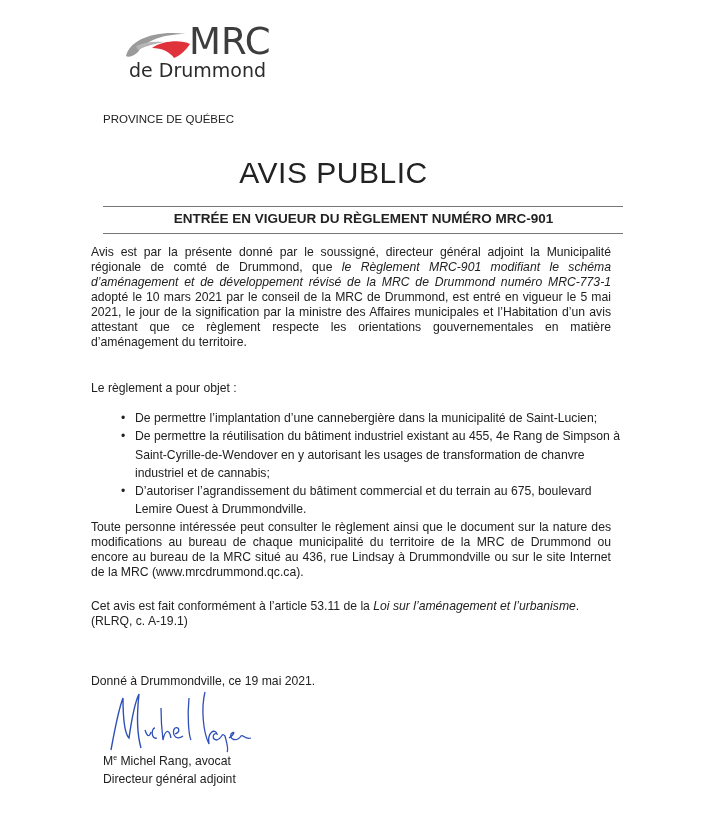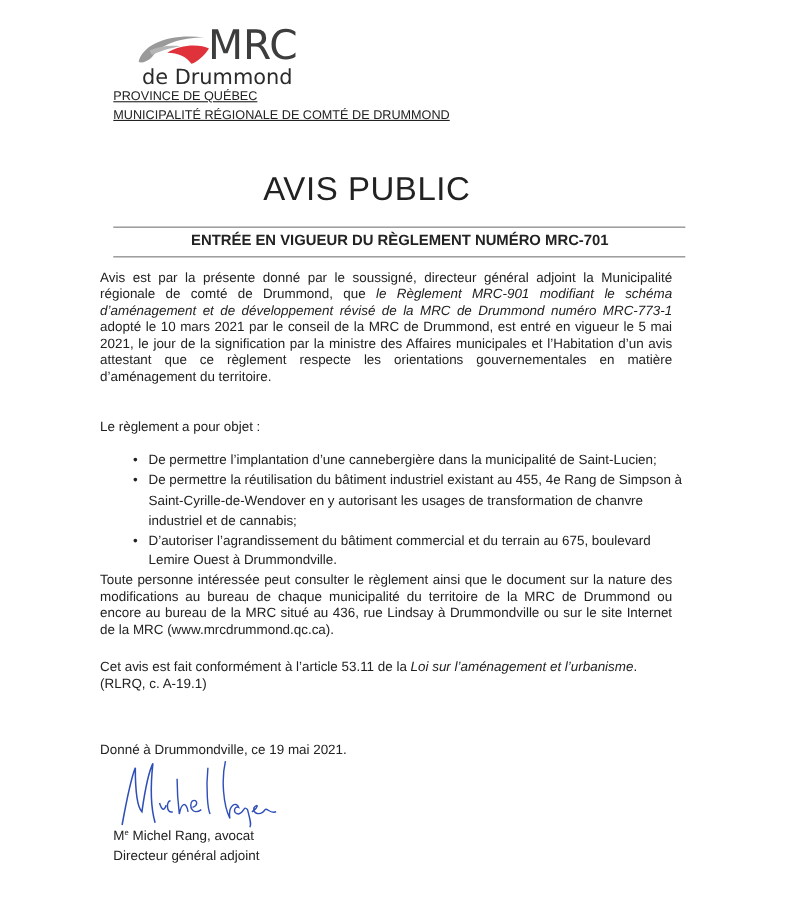--- a/index.html
+++ b/index.html
@@ -10,21 +10,21 @@
   .logo { position: absolute; left: 100px; top: 22px; width: 170px; height: 62px; margin-left: 24px; }
   .logo svg { position: absolute; left: 0; top: 4px; }
   .logo-mrc {
     position: absolute; left: 65px; top: 0px; font-size: 37px; letter-spacing: 0px;
     color: #3d3d3d; line-height: 40px; font-family: "DejaVu Sans", sans-serif;
   }
   .logo-sub {
     position: absolute; left: 5px; top: 36px; font-size: 19px; color: #2b2b2b;
     line-height: 24px; font-family: "DejaVu Sans", sans-serif;
   }
-  .header-lines { position: absolute; left: 103px; top: 80px; font-size: 11.5px; line-height: 17px; color: #222; text-decoration: underline; }
+  .header-lines { position: absolute; left: 103px; top: 111px; font-size: 11.5px; line-height: 17px; color: #222; }
   .title {
     position: absolute; left: 0; width: 667px; top: 156px; text-align: center;
     font-size: 30px; color: #222; letter-spacing: 0.5px;
   }
   .rule { position: absolute; left: 103px; width: 520px; height: 1px; background: #777; }
   .rule.top { top: 206px; }
   .rule.bottom { top: 233px; }
   .subtitle {
     position: absolute; left: 0; width: 727px; top: 211px; text-align: center;
     font-size: 13.5px; font-weight: bold; color: #222;
@@ -51,26 +51,25 @@
     <path d="M2 30 C 6 14, 30 4, 62 8 C 40 8, 22 14, 14 26 C 10 30, 4 32, 2 30 Z" fill="#9a9a9a"></path>
     <path d="M12 20 C 20 16, 30 15, 40 16 C 30 18, 22 20, 14 24 Z" fill="#b5b5b5"></path>
     <path d="M28 22 C 40 14, 58 14, 66 18 C 62 24, 56 30, 50 32 C 46 26, 38 22, 28 22 Z" fill="#e0323a"></path>
   </svg>
   <div class="logo-mrc">MRC</div>
   <div class="logo-sub">de Drummond</div>
 </div>
 
 <div class="header-lines">
   <div>PROVINCE DE QUÉBEC</div>
-  <div>MUNICIPALITÉ RÉGIONALE DE COMTÉ DE DRUMMOND</div>
 </div>
 
 <div class="title">AVIS PUBLIC</div>
 <div class="rule top"></div>
-<div class="subtitle">ENTRÉE EN VIGUEUR DU RÈGLEMENT NUMÉRO MRC-701</div>
+<div class="subtitle">ENTRÉE EN VIGUEUR DU RÈGLEMENT NUMÉRO MRC-901</div>
 <div class="rule bottom"></div>
 
 <div class="body p1"><span>Avis est par la présente donné par le soussigné, directeur général adjoint la Municipalité régionale de comté de Drummond, que </span><i>le Règlement MRC-901 modifiant le schéma d’aménagement et de développement révisé de la MRC de Drummond numéro MRC-773-1</i><span> adopté le 10 mars 2021 par le conseil de la MRC de Drummond, est entré en vigueur le 5 mai 2021, le jour de la signification par la ministre des Affaires municipales et l’Habitation d’un avis attestant que ce règlement respecte les orientations gouvernementales en matière d’aménagement du territoire.</span></div>
 
 <div class="body p2">Le règlement a pour objet :</div>
 
 <ul class="bullets">
   <li><span class="dot">•</span><span>De permettre l’implantation d’une cannebergière dans la municipalité de Saint-Lucien;</span></li>
   <li><span class="dot">•</span><span>De permettre la réutilisation du bâtiment industriel existant au 455, 4e Rang de Simpson à Saint-Cyrille-de-Wendover en y autorisant les usages de transformation de chanvre industriel et de cannabis;</span></li>
   <li><span class="dot">•</span><span>D’autoriser l’agrandissement du bâtiment commercial et du terrain au 675, boulevard Lemire Ouest à Drummondville.</span></li>

